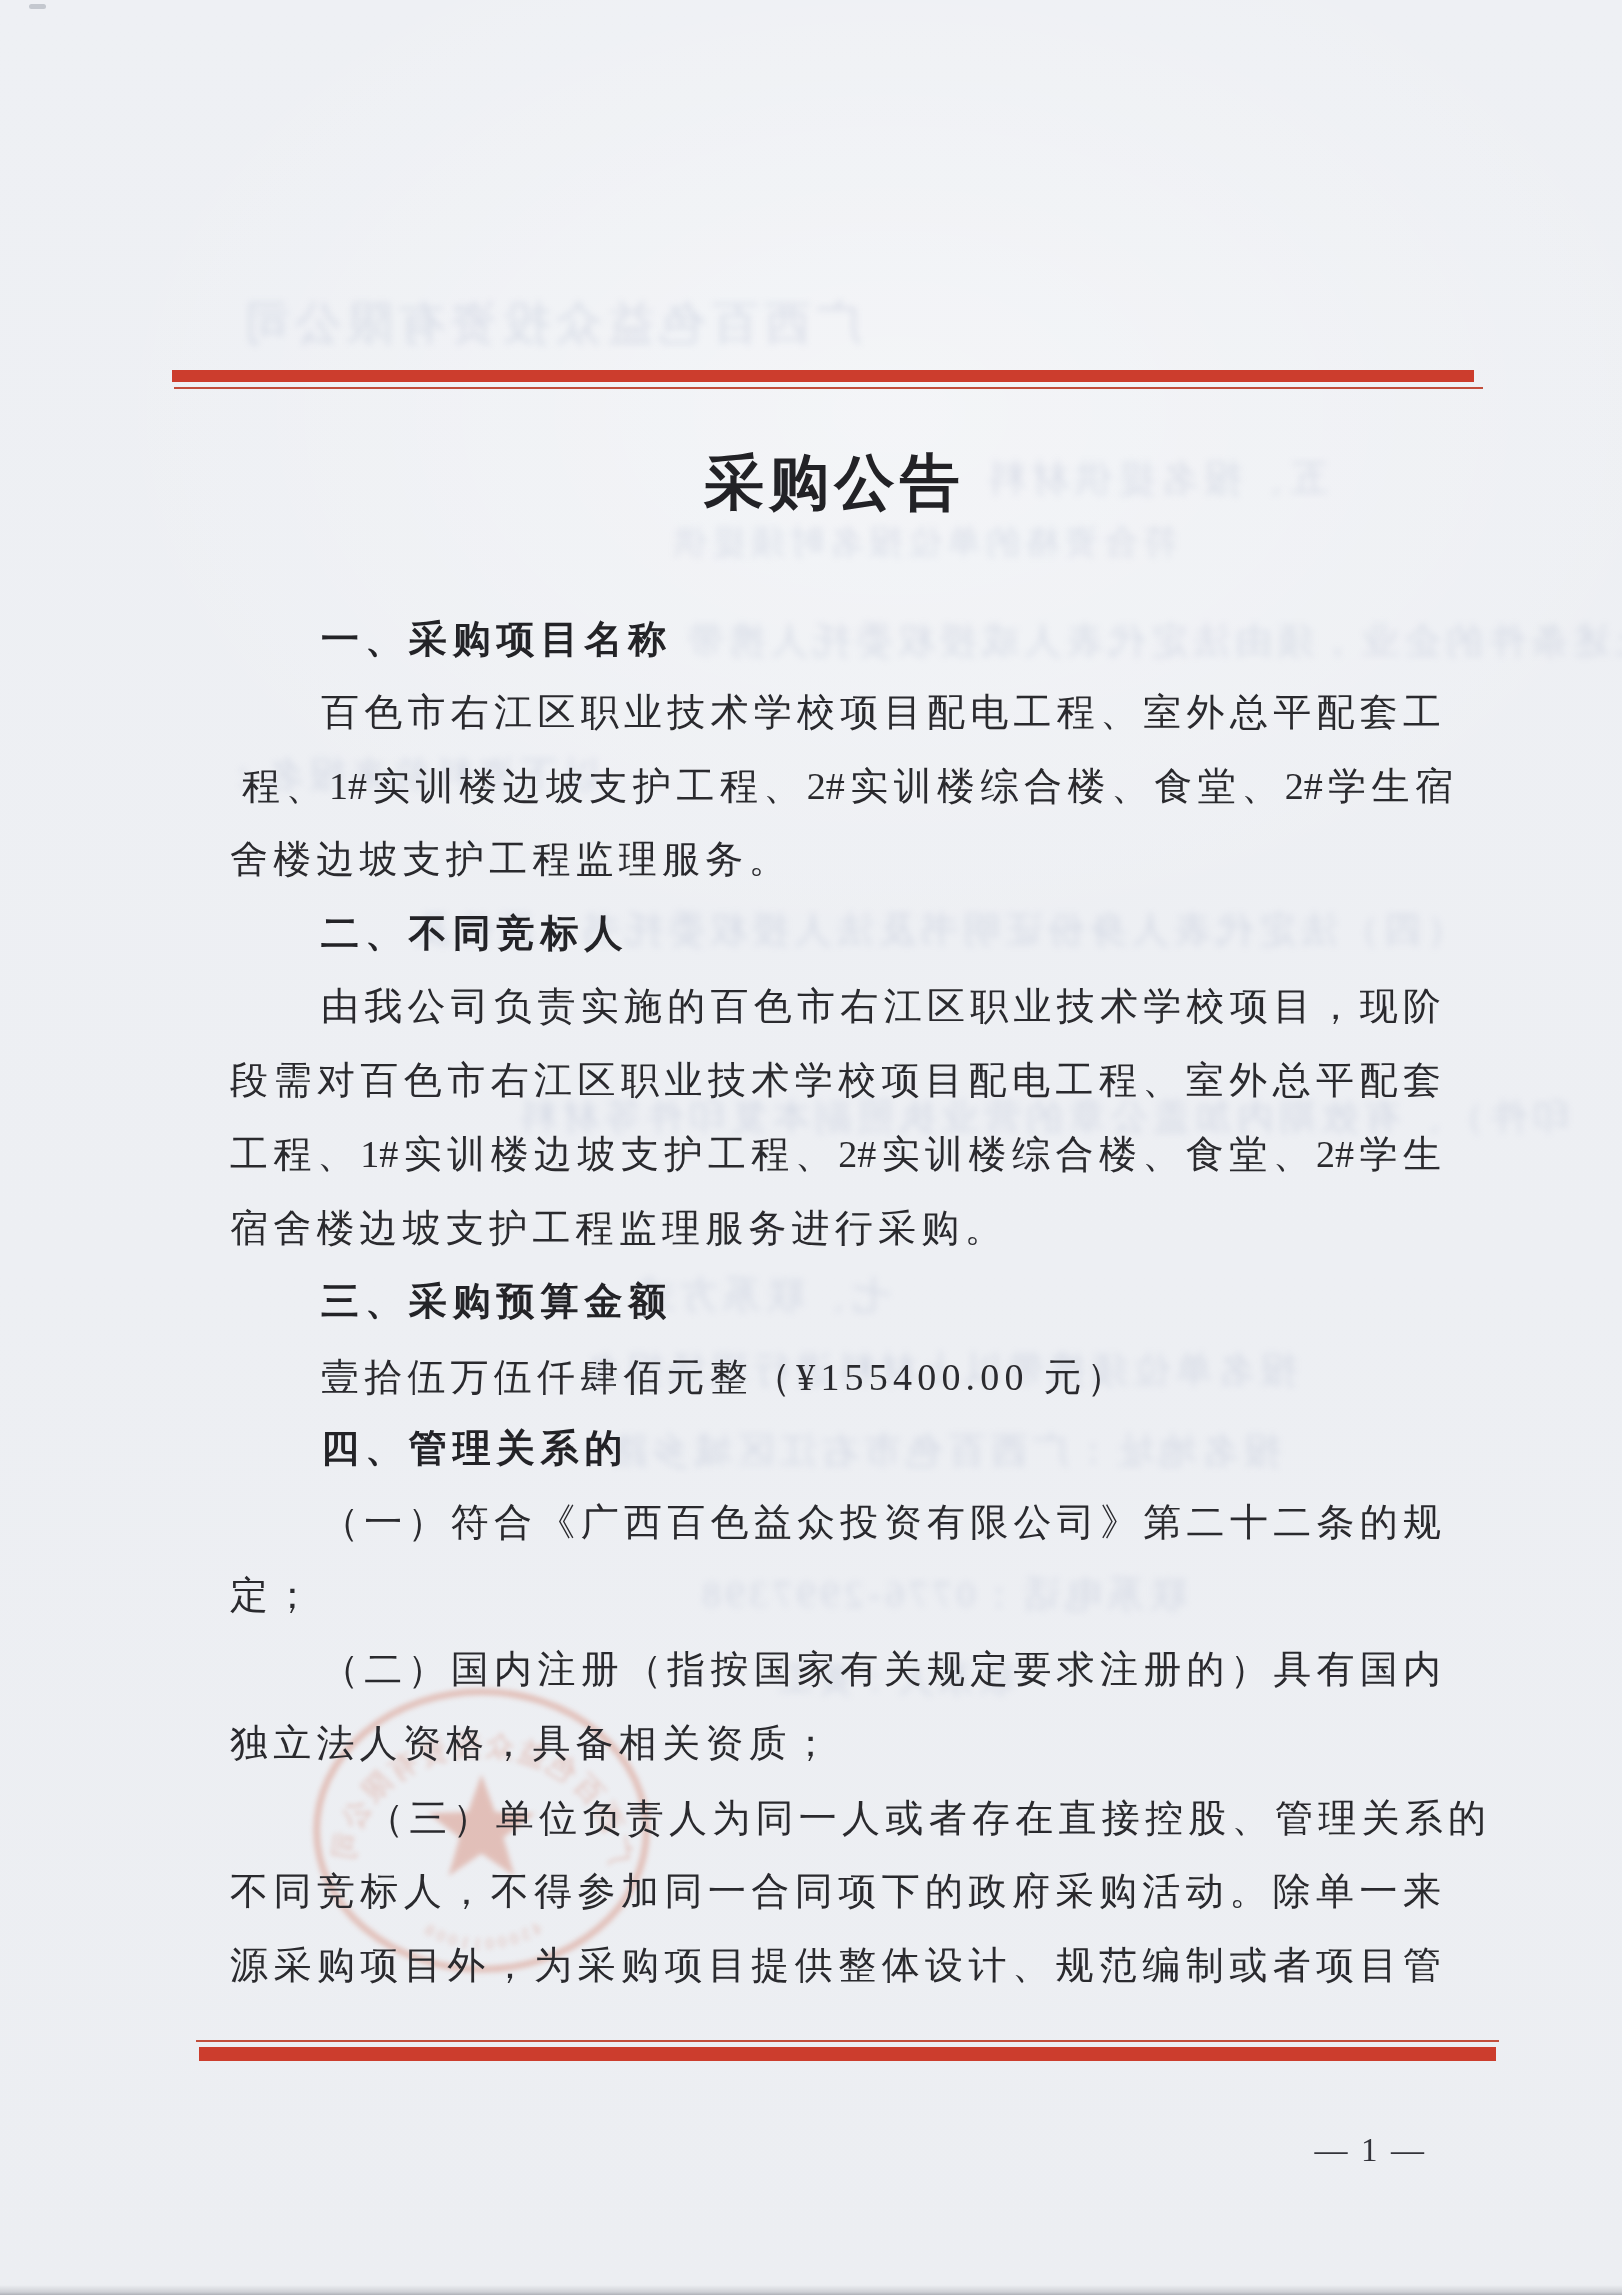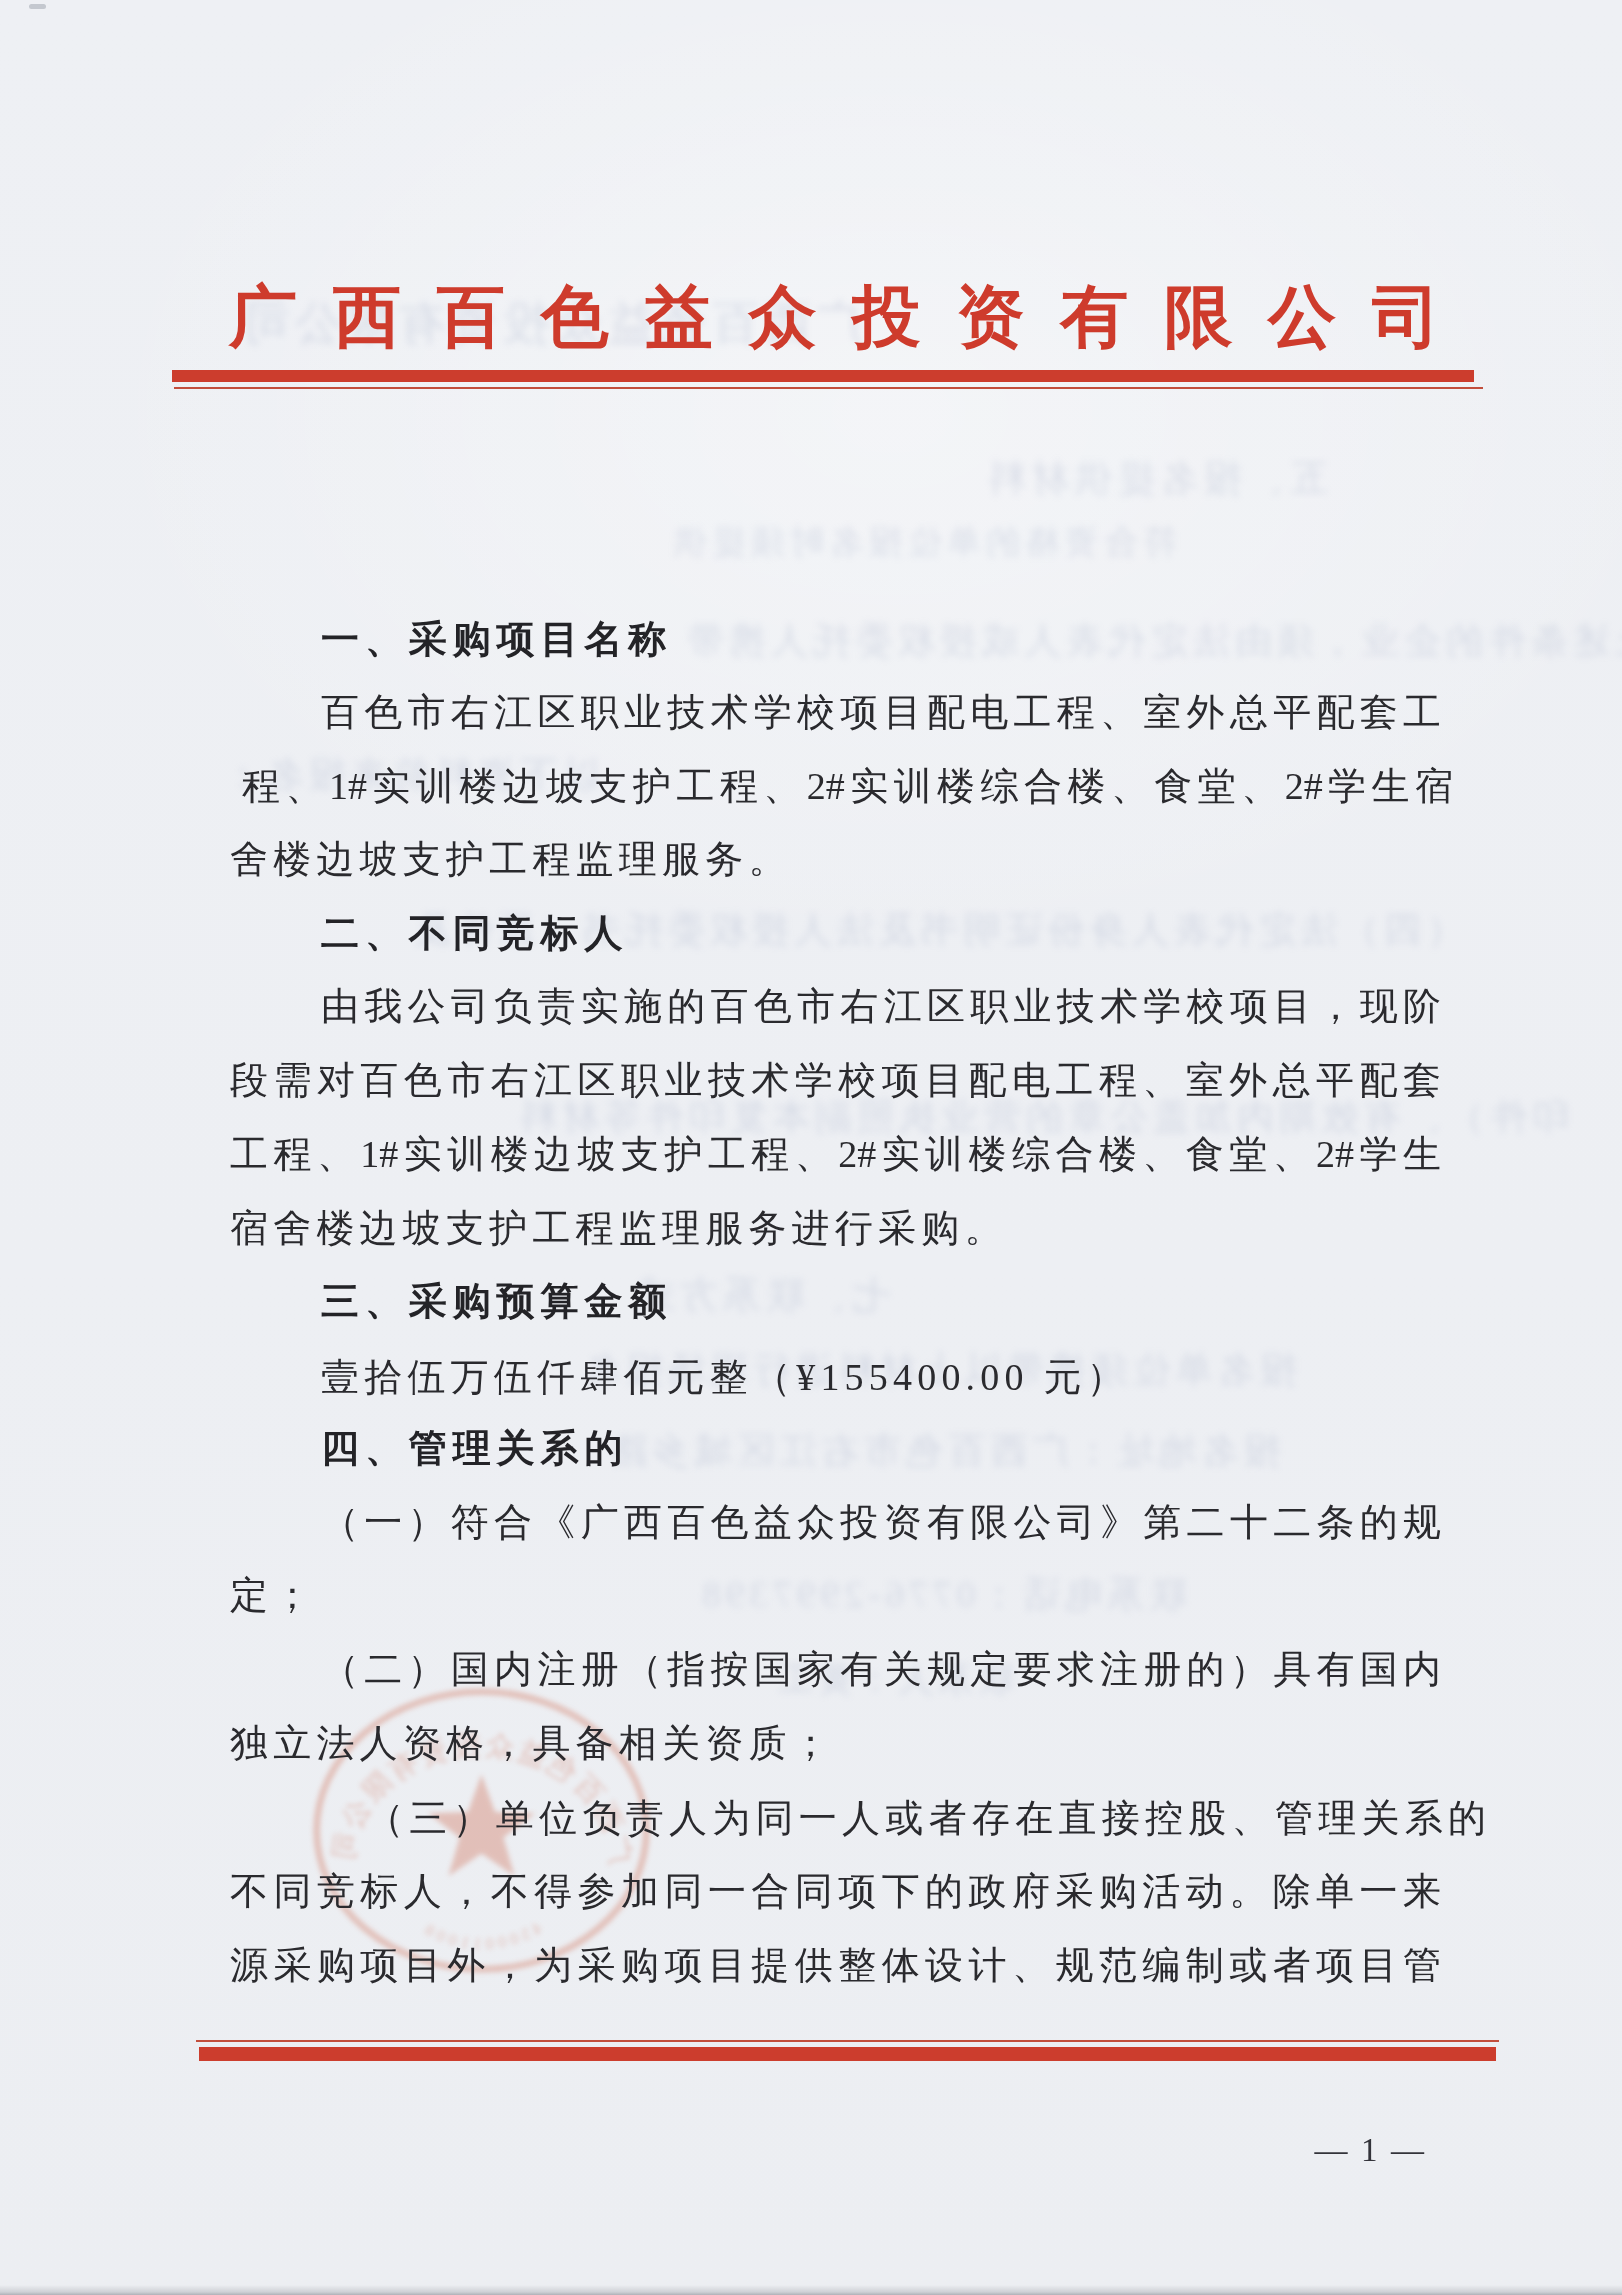--- a/index.html
+++ b/index.html
@@ -119,25 +119,25 @@
         <textPath href="#sealArc" startOffset="50%" text-anchor="middle">广西百色益众投资有限公司</textPath>
       </text>
       <text fill="#d27a63" font-size="22" letter-spacing="6" font-family="DejaVu Serif, serif">
         <textPath href="#sealArcBottom" startOffset="50%" text-anchor="middle">4500011008</textPath>
       </text>
     </svg>
   </div>
 
   <div class="print-layer">
 
-    <div class="company-title">广西百色益众投资有限公司</div>
 
     <div class="rule rule-thick-top"></div>
     <div class="rule rule-thin-top"></div>
 
+    <div class="doc-title">采购公告</div>
 
     <div>
 
     <div class="line bold" style="left: 321px; top: 618px;">一、采购项目名称</div>
         <div class="line just" style="left: 321px; top: 691px; width: 1120px;">百色市右江区职业技术学校项目配电工程、室外总平配套工</div>
         <div class="line just" style="left: 230px; top: 765px; width: 1211px; margin-left: 12px;">程、1#实训楼边坡支护工程、2#实训楼综合楼、食堂、2#学生宿</div>
         <div class="line" style="left: 230px; top: 838px;">舍楼边坡支护工程监理服务。</div>
         <div class="line bold" style="left: 321px; top: 912px;">二、不同竞标人</div>
         <div class="line just" style="left: 321px; top: 985px; width: 1120px;">由我公司负责实施的百色市右江区职业技术学校项目，现阶</div>
         <div class="line just" style="left: 230px; top: 1059px; width: 1211px;">段需对百色市右江区职业技术学校项目配电工程、室外总平配套</div>

